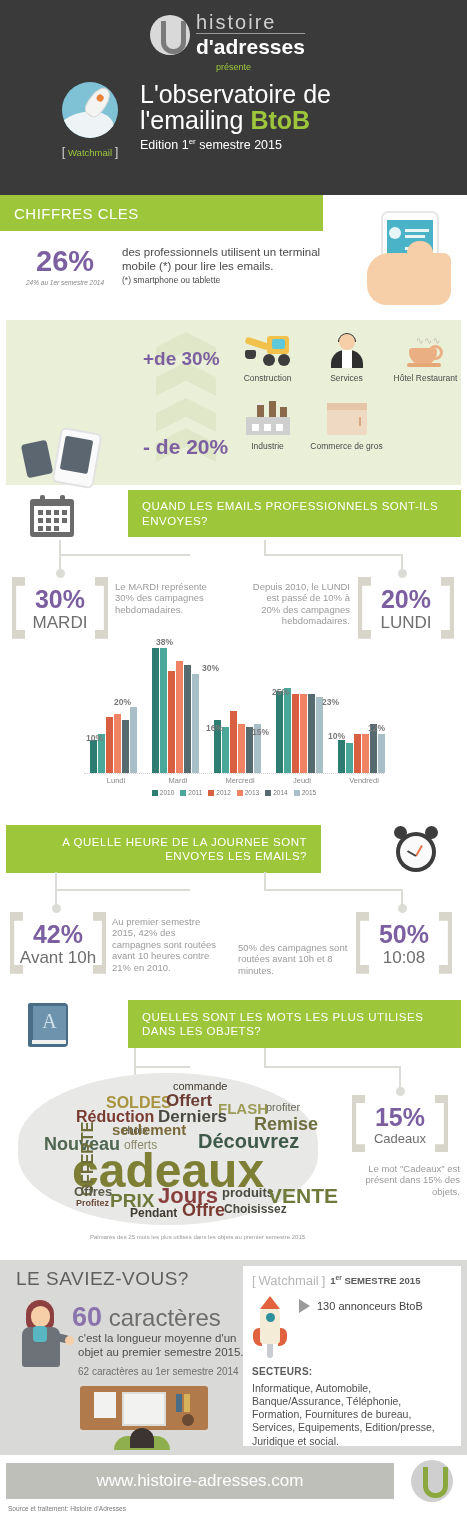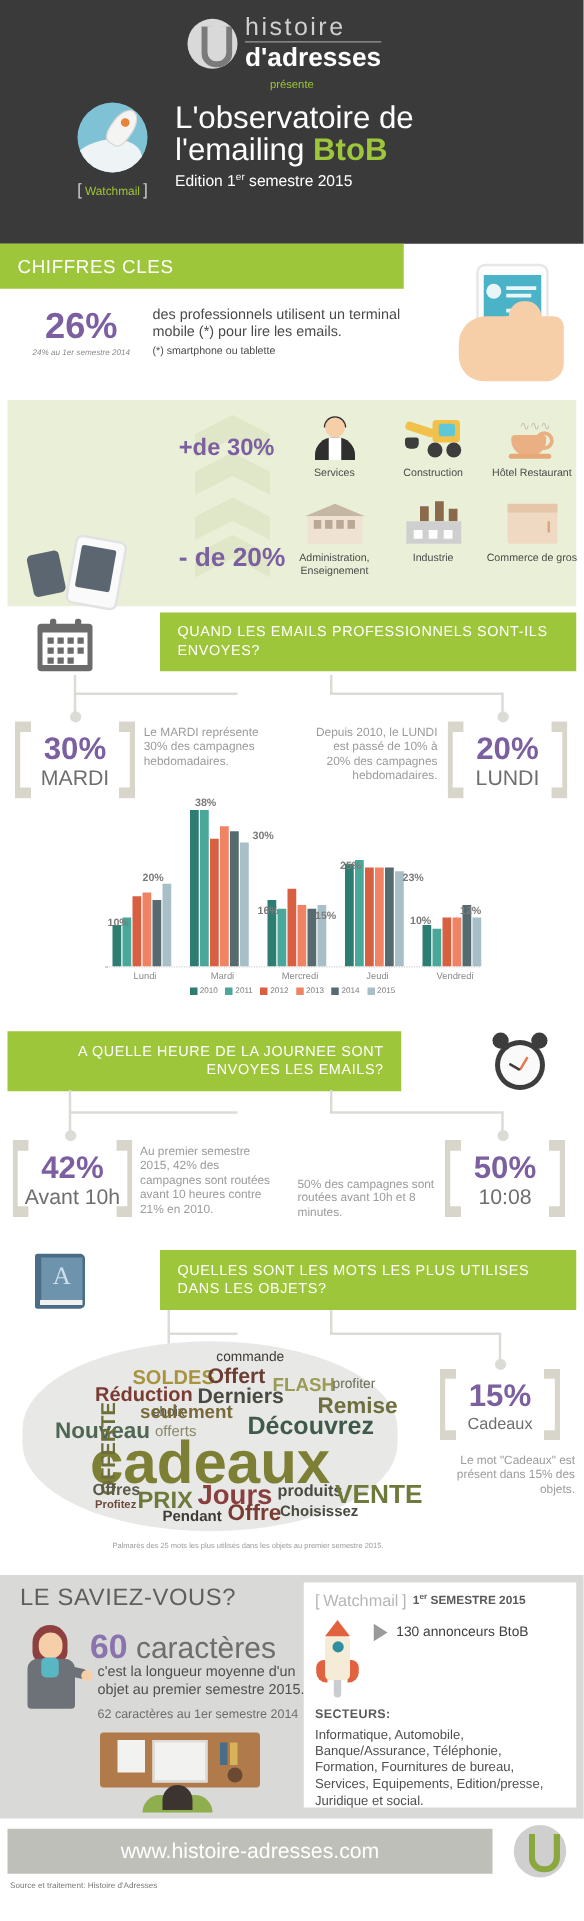--- a/index.html
+++ b/index.html
@@ -278,67 +278,54 @@
 
     <div class="mob-ill">
       <div class="s1"></div>
         <div class="s2"></div>
     </div>
 
     <div class="sec-grid">
       <div class="sec-row">
         <div class="sec-cell">
           <div class="sec-ico">
-            <div class="i-man">
-                <div class="hr"></div>
-                <div class="hd"></div>
-                <div class="bd"></div>
-                <div class="sh"></div>
-              </div>
-          </div>
-          <div class="sec-name">Services</div>
-        </div>
-        <div class="sec-cell">
-          <div class="sec-ico">
             <div class="i-exc">
                 <div class="arm"></div>
                 <div class="bk"></div>
                 <div class="cab"></div>
                 <div class="w1"></div>
                 <div class="w2"></div>
               </div>
           </div>
           <div class="sec-name">Construction</div>
+        </div>
+        <div class="sec-cell">
+          <div class="sec-ico">
+            <div class="i-man">
+                <div class="hr"></div>
+                <div class="hd"></div>
+                <div class="bd"></div>
+                <div class="sh"></div>
+              </div>
+          </div>
+          <div class="sec-name">Services</div>
         </div>
         <div class="sec-cell">
           <div class="sec-ico">
             <div class="i-cup">
                 <div class="st">∿∿∿</div>
                 <div class="hn"></div>
                 <div class="cp"></div>
                 <div class="sa"></div>
               </div>
           </div>
           <div class="sec-name">Hôtel Restaurant</div>
         </div>
       </div>
       <div class="sec-row" style="margin-top:12px">
-        <div class="sec-cell">
-          <div class="sec-ico">
-            <div class="i-adm">
-                <div class="rf"></div>
-                <div class="bdy"></div>
-              <div class="wn" style="left:7px"></div>
-                <div class="wn" style="left:16px"></div>
-              <div class="wn" style="left:25px"></div>
-                <div class="wn" style="left:34px"></div>
-              </div>
-          </div>
-          <div class="sec-name">Administration, Enseignement</div>
-        </div>
         <div class="sec-cell">
           <div class="sec-ico">
             <div class="i-ind">
               <div class="sm" style="left:10px"></div>
                 <div class="sm" style="left:22px"></div>
               <div class="ch" style="left:11px;height:12px"></div>
                 <div class="ch" style="left:23px;height:16px"></div>
                 <div class="ch" style="left:34px;height:10px"></div>
               <div class="bs"></div>
               <div class="wd" style="left:6px"></div>

